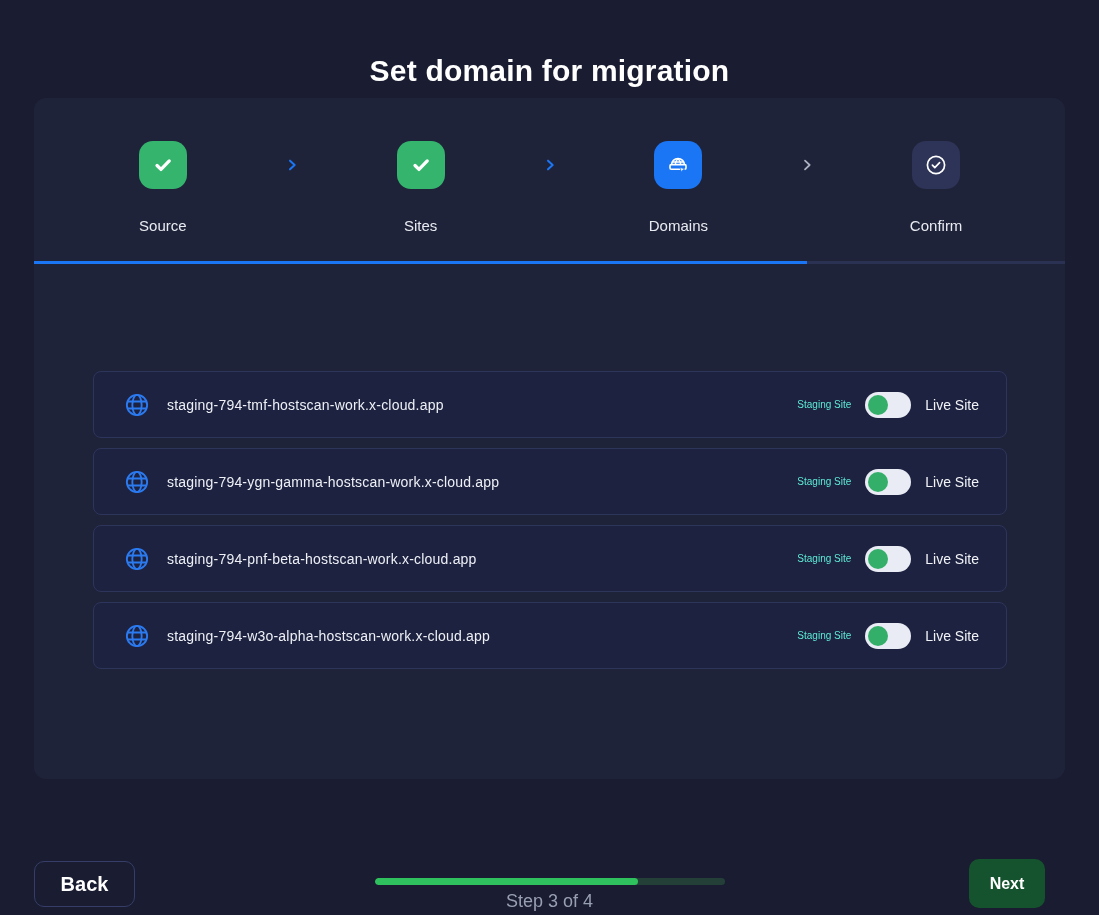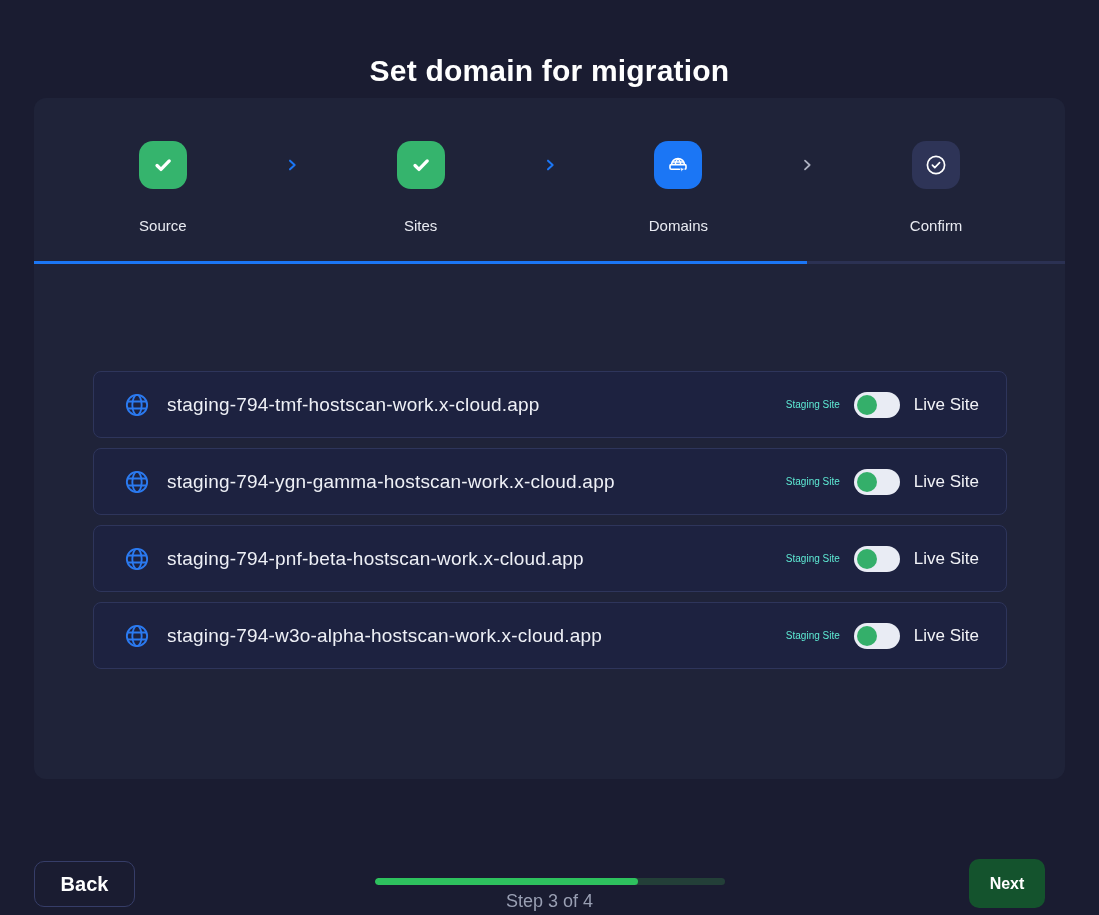--- a/index.html
+++ b/index.html
@@ -30,24 +30,24 @@
 
   .stepper-underline { position:absolute; top:163px; left:0; width:100%; height:3px;
     background:#2b3153; }
   .stepper-underline-fill { height:100%; background:#1b76f5; }
 
   
   .rows { position:absolute; top:273px; left:59px; width:914px; }
   .row { height:67px; margin-bottom:10px; background:#1d2240; border:1px solid #2e355b;
     border-radius:8px; display:flex; align-items:center; padding:0 27px 0 29px; }
   .row-globe { width:28px; height:28px; flex:0 0 auto; display:flex; align-items:center; }
-  .row-domain { margin-left:16px; color:#eef0f6; font-size:19px; letter-spacing:.2px; flex:1 1 auto; }
+  .row-domain { margin-left:16px; color:#eef0f6; font-size:14px; letter-spacing:.2px; flex:1 1 auto; }
   .row-right { display:flex; align-items:center; gap:14px; }
   .staging-label { color:#5eead4; font-size:10px; }
-  .live-label { color:#f2f3f7; font-size:17px;text-align:center; }
+  .live-label { color:#f2f3f7; font-size:14px;text-align:center; }
   .toggle { width:46px; height:26px; border-radius:13px; background:#e9ecf4;
     position:relative; cursor:pointer; flex:0 0 auto; }
   .toggle-knob { position:absolute; left:3px; top:3px; width:20px; height:20px;
     border-radius:50%; background:#34af6a; }
 
   
   .back-btn { position:absolute; left:34px; top:861px; width:101px; height:46px;
     background:transparent; border:1px solid #363d68; border-radius:10px;
     color:#ffffff; font-size:20px; font-weight:600; font-family:inherit; cursor:pointer; }
   .next-btn { position:absolute; left:969px; top:859px; width:76px; height:49px;

